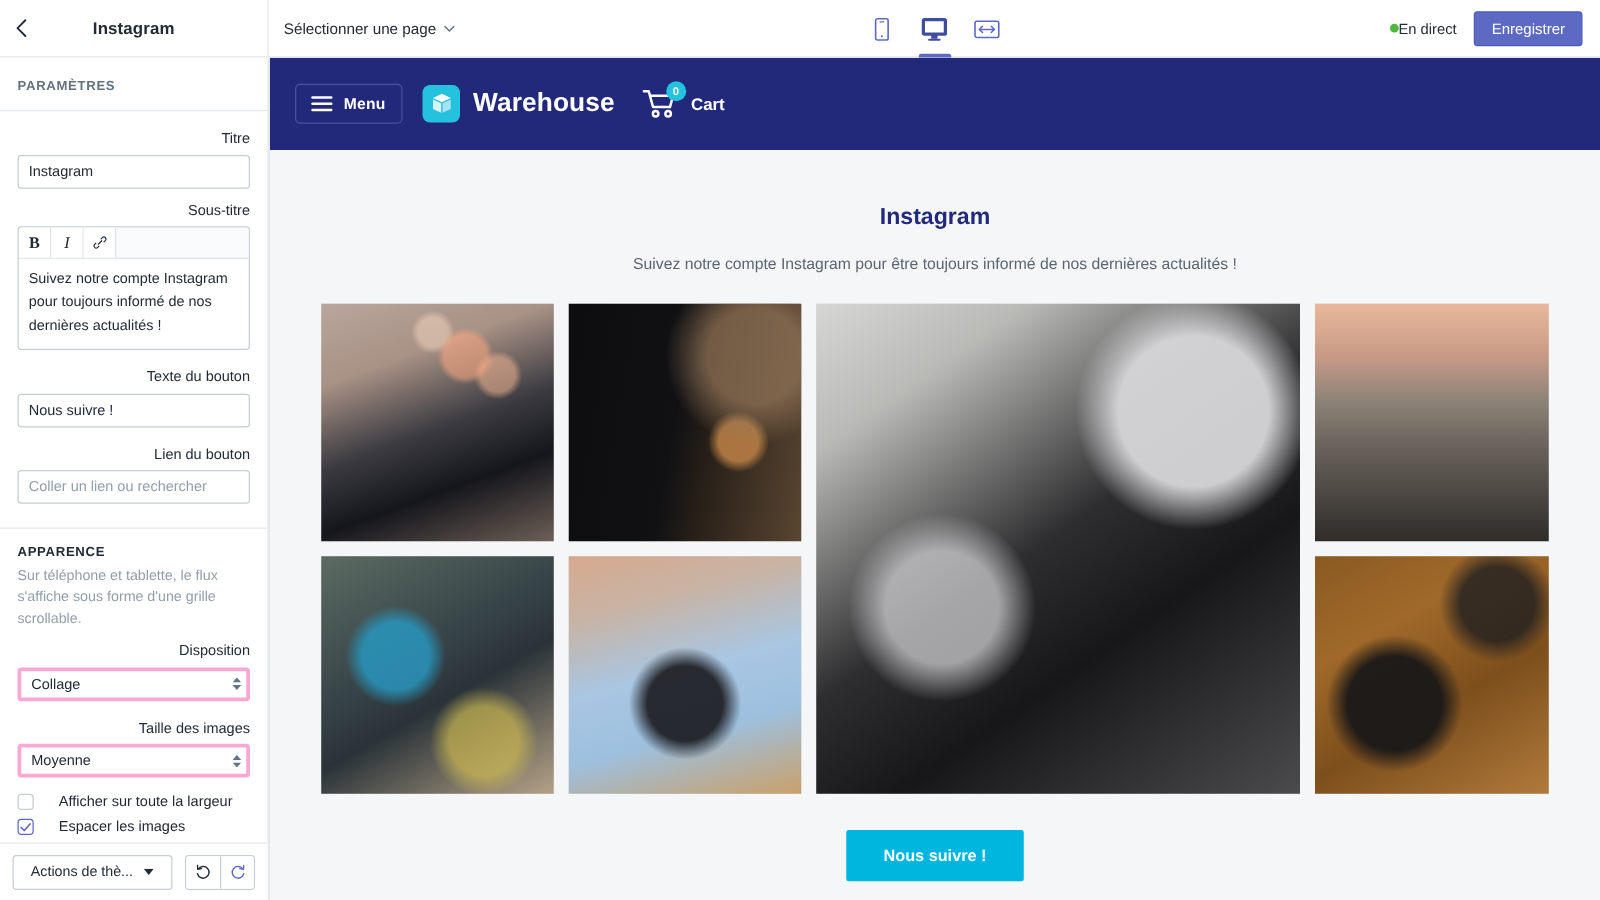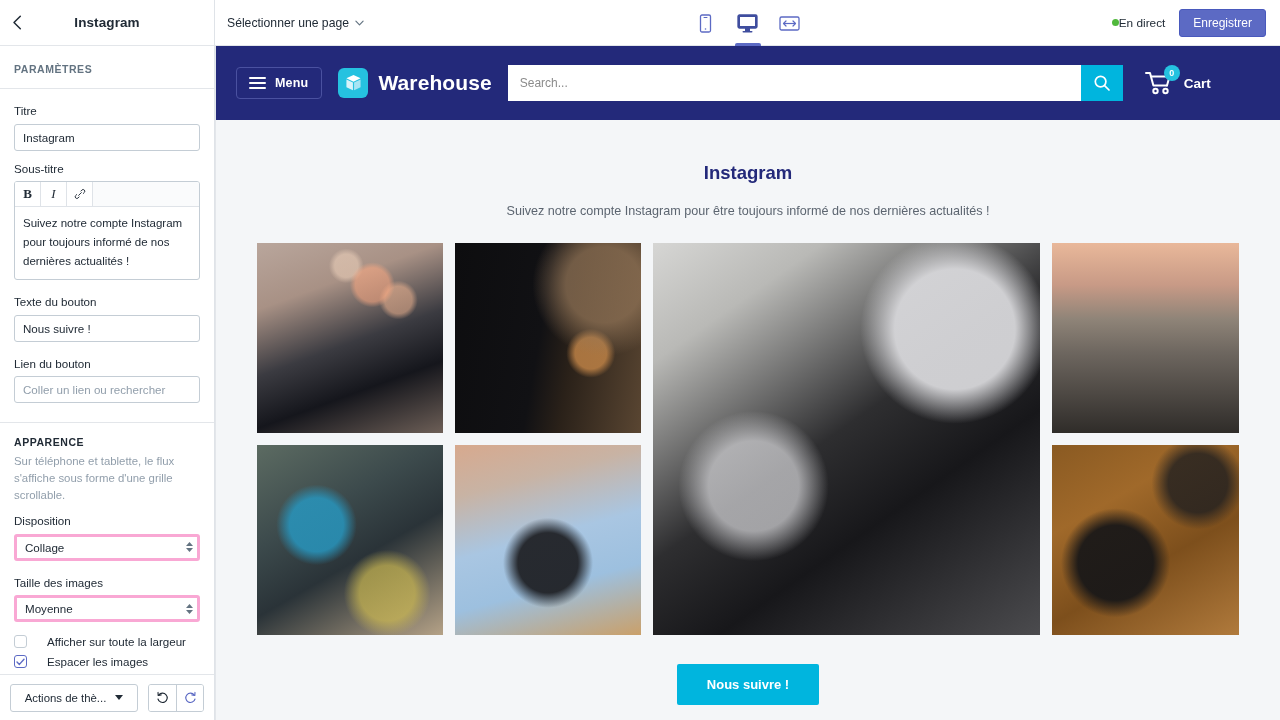--- a/index.html
+++ b/index.html
@@ -44,20 +44,21 @@
     border-bottom: 1px solid #e3e6ea;
   }
   .sb-scroll {
     flex: 1; overflow: hidden;
     padding: 0 0 0 0;
   }
   .sb-group { padding: 14px 14px 6px 14px; }
   .field-label {
     font-size: 11.6px; color: #212b36; margin-bottom: 5px;
     line-height: 1.35;
+    text-align: right;
   }
   .text-input {
     width: 100%; height: 27px;
     border: 1px solid #c4cdd5; border-radius: 3px;
     background: #fff;
     font-size: 11.6px; color: #212b36;
     padding: 0 8px;
     font-family: "Liberation Sans", sans-serif;
     outline: none;
   }
@@ -469,29 +470,20 @@
           <span class="brand-mark">
             <svg width="17" height="18" viewBox="0 0 18 19">
               <path d="M9 1 L16.5 4.6 L9 8.2 L1.5 4.6 Z" fill="#ffffff"></path>
               <path d="M1.5 5.8 L8.4 9.1 V17.2 L1.5 13.9 Z" fill="#d8f3fa"></path>
               <path d="M16.5 5.8 L9.6 9.1 V17.2 L16.5 13.9 Z" fill="#a7e4f3"></path>
             </svg>
           </span>
           <span class="brand-name">Warehouse</span>
         </div>
 
-        <div class="search-wrap">
-          <input class="search-input" type="text" placeholder="Search..." style="">
-          <div class="search-go">
-            <svg width="18" height="18" viewBox="0 0 18 18">
-              <circle cx="7.6" cy="7.6" r="5.3" fill="none" stroke="#fff" stroke-width="1.7"></circle>
-              <path d="M11.6 11.6 L16 16" stroke="#fff" stroke-width="1.7" stroke-linecap="round"></path>
-            </svg>
-          </div>
-        </div>
 
         <div class="cart">
           <span class="cart-icon-wrap">
             <svg width="30" height="26" viewBox="0 0 30 26">
               <path d="M1 3 H5 L8.4 15.5 H22" fill="none" stroke="#fff" stroke-width="2" stroke-linecap="round" stroke-linejoin="round"></path>
               <path d="M6.6 6.6 H24.5 L22 15.5" fill="none" stroke="#fff" stroke-width="2" stroke-linecap="round" stroke-linejoin="round"></path>
               <circle cx="10.5" cy="21" r="2.2" fill="none" stroke="#fff" stroke-width="2"></circle>
               <circle cx="20.5" cy="21" r="2.2" fill="none" stroke="#fff" stroke-width="2"></circle>
             </svg>
             <span class="cart-badge">0</span>

